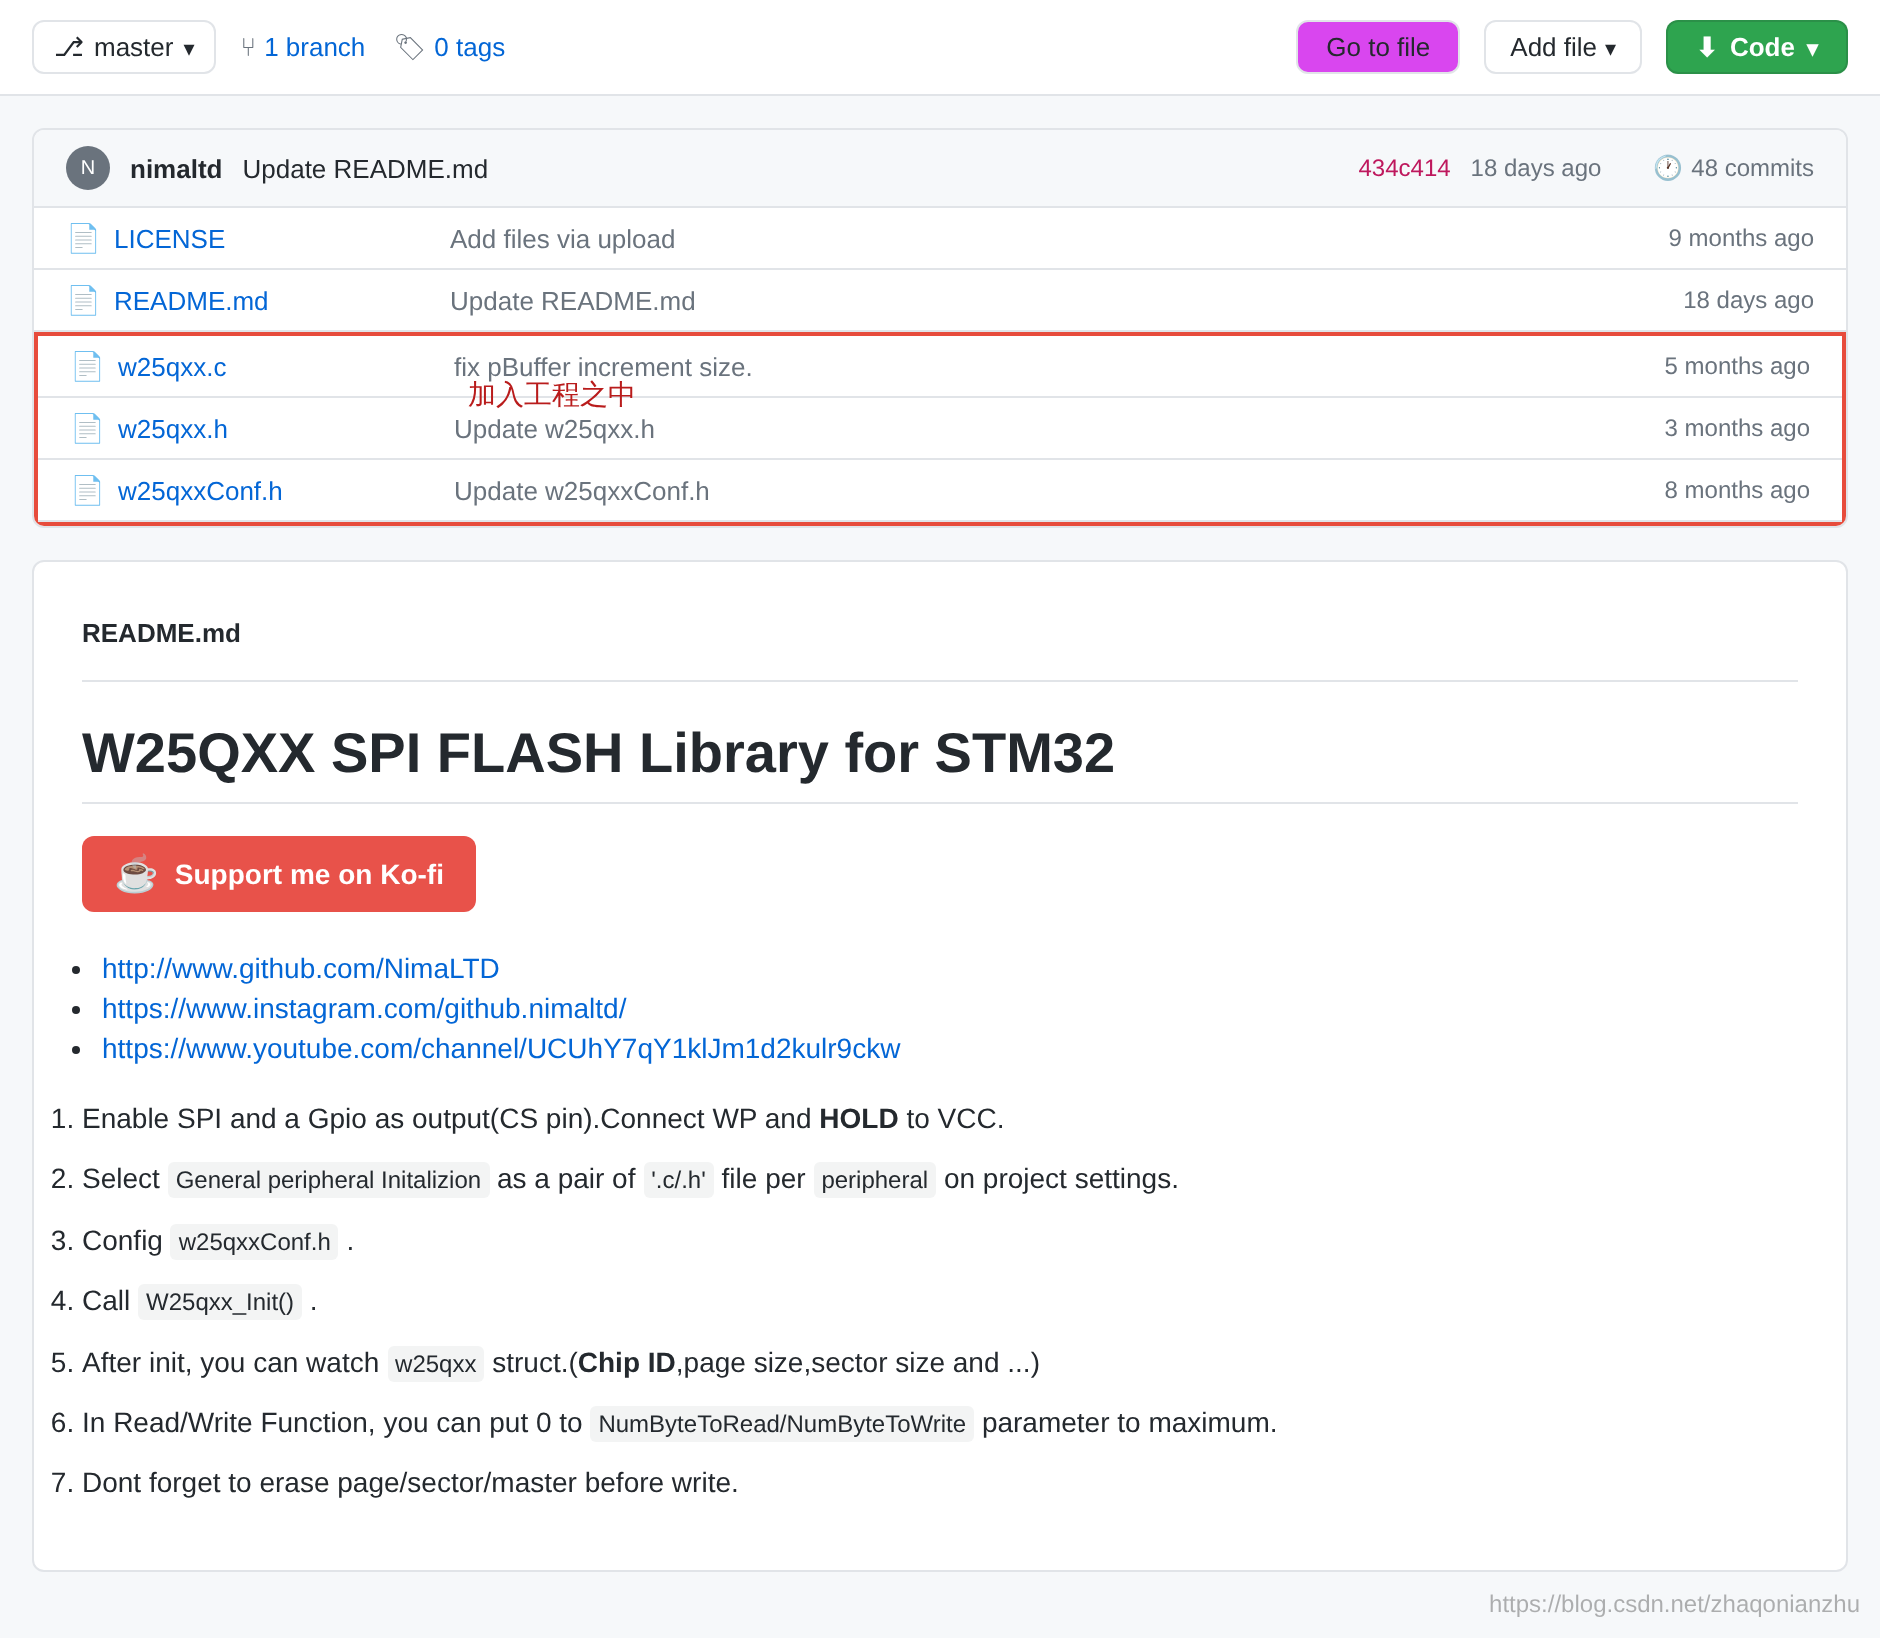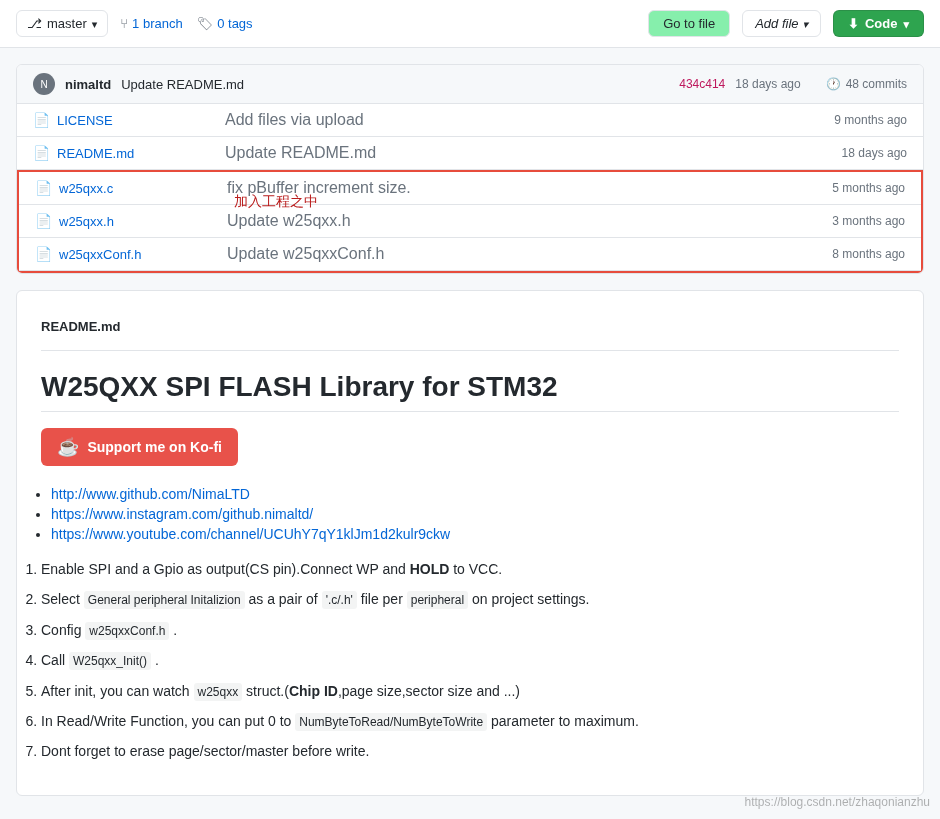--- a/index.html
+++ b/index.html
@@ -43,37 +43,36 @@
     .meta-links span {
       display: flex;
       align-items: center;
       gap: 4px;
     }
     .spacer { flex: 1; }
     .go-to-file-btn {
       border: 1px solid #e1e4e8;
       border-radius: 6px;
       padding: 5px 14px;
-      background: #86efac;
+      background: #d946ef;
       cursor: pointer;
       font-size: 13px;
       color: #24292e;
     }
     .add-file-btn {
       display: flex;
       align-items: center;
       gap: 4px;
       border: 1px solid #e1e4e8;
       border-radius: 6px;
       padding: 5px 12px;
       background: #fff;
       cursor: pointer;
       font-size: 13px;
       color: #24292e;
-      font-style: italic;
     }
     .code-btn {
       display: flex;
       align-items: center;
       gap: 6px;
       background: #2ea44f;
       color: #fff;
       border: 1px solid rgba(27,31,35,.15);
       border-radius: 6px;
       padding: 5px 14px;
@@ -164,21 +163,21 @@
       text-align: center;
     }
     .file-name {
       color: #0366d6;
       font-size: 13px;
       cursor: pointer;
       min-width: 160px;
     }
     .file-commit-msg {
       color: #6a737d;
-      font-size: 16px;
+      font-size: 13px;
       flex: 1;
     }
     .file-time {
       color: #6a737d;
       font-size: 12px;
       text-align: right;
       min-width: 100px;
     }
 
     

